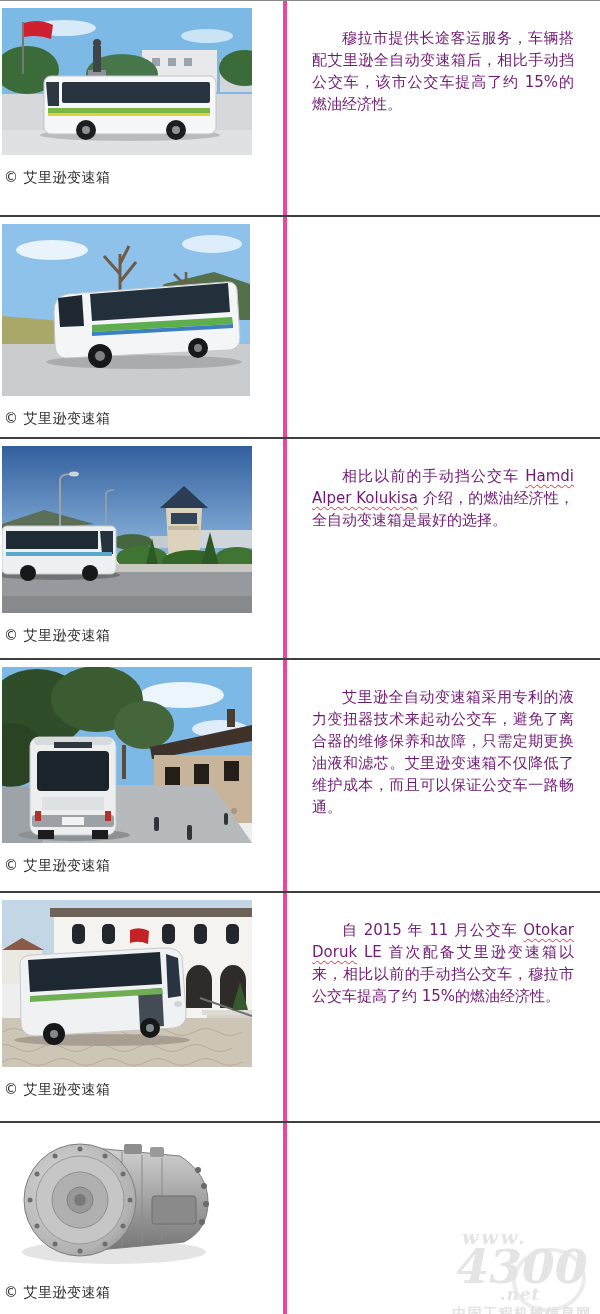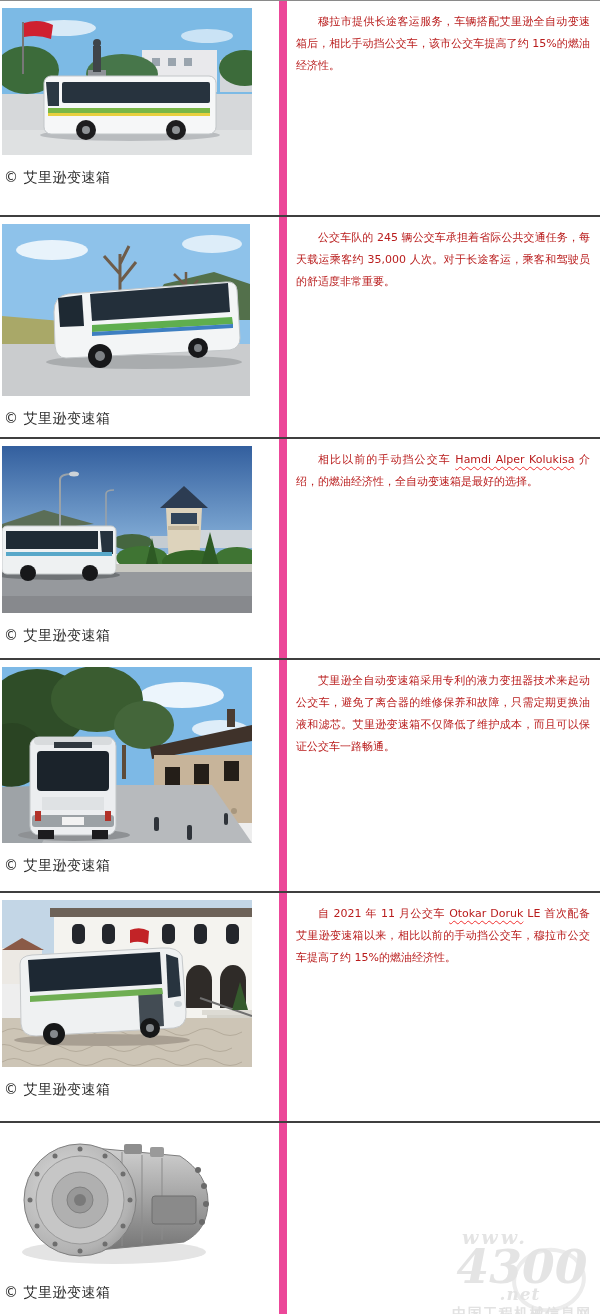--- a/index.html
+++ b/index.html
@@ -2,29 +2,29 @@
 <html><head>
 <meta charset="utf-8">
 <style>
   html,body{margin:0;padding:0;background:#fff;}
   .page{position:relative;width:600px;height:1314px;background:#fff;overflow:hidden;
         font-family:"DejaVu Sans","Liberation Sans",sans-serif;color:#303030;}
   .tbl{width:600px;border-top:1px solid #8a8a8a;}
   .row{display:flex;box-sizing:border-box;border-bottom:2px solid #3f3f3f;}
   .row.last{border-bottom:none;}
   .r1{height:216px}.r2{height:222px}.r3{height:221px}.r4{height:233px}.r5{height:230px}.r6{height:192px}
-  .cell-photo{box-sizing:border-box;width:287px;border-right:8px solid #ec4899;
+  .cell-photo{box-sizing:border-box;width:287px;border-right:4px solid #ec4899;
               padding:7px 0 0 2px;flex:none;}
   .cell-text{flex:1;box-sizing:border-box;padding:10px 10px 0 9px;}
   .photo{overflow:hidden;background:#eee;}
   .p1{width:250px;height:147px}.p2{width:248px;height:172px}.p3{width:250px;height:167px}
   .p4{width:250px;height:176px}.p5{width:250px;height:167px}.p6{width:250px;height:140px}
   .photo svg{display:block;width:100%;height:100%;}
   .caption{margin:14px 0 0 2px;font-size:14px;color:#2d2d2d;letter-spacing:.5px;}
-  .para{margin:0;font-size:11px;line-height:22px;text-indent:2em;text-align:justify;color:#b91c1c;}
+  .para{margin:16px;font-size:15px;line-height:22px;text-indent:2em;text-align:justify;color:#701a75;}
   .sp{text-decoration:underline;text-decoration-style:wavy;text-decoration-color:#f03030;
       text-decoration-thickness:1px;text-underline-offset:3px;}
   
   .watermark{position:absolute;left:446px;top:1228px;width:152px;color:#e4e4e4;text-align:center;pointer-events:none;}
   .wm-ring{position:absolute;left:66px;top:20px;width:66px;height:56px;border:4px solid #ececec;
            border-radius:50%;transform:rotate(-10deg);}
   .wm-www{position:relative;font:italic bold 19px "DejaVu Serif","Liberation Serif",serif;
           text-align:left;margin-left:16px;letter-spacing:3px;line-height:18px;}
   .wm-num{position:relative;font:italic bold 47px "DejaVu Serif","Liberation Serif",serif;line-height:42px;}
   .wm-net{position:relative;font:italic bold 17px "DejaVu Serif","Liberation Serif",serif;
@@ -96,23 +96,20 @@
             <path d="M88,70 L226,59 L228,88 L90,97 Z" fill="#232f3a"></path>
             <path d="M90,101 L230,93 L231,100 L90,108 Z" fill="#5fae4e"></path>
             <path d="M90,108 L231,100 L231,104 L90,112 Z" fill="#3e7fc1"></path>
             <circle cx="98" cy="132" r="12" fill="#17181a"></circle>
               <circle cx="98" cy="132" r="5" fill="#7e8286"></circle>
             <circle cx="196" cy="124" r="10" fill="#17181a"></circle>
               <circle cx="196" cy="124" r="4" fill="#7e8286"></circle>
           </svg>
         </div>
         <div class="caption">© 艾里逊变速箱</div>
-      </div>
-      <div class="cell-text">
-        <p class="para"><span>公交车队的 245 辆公交车承担着省际公共交通任务，每天载运乘客约 35,000 人次。对于长途客运，乘客和驾驶员的舒适度非常重要。</span></p>
       </div>
     </div>
 
     <div class="row r3">
       <div class="cell-photo">
         <div class="photo p3" aria-label="bus driving past a watch tower and topiary garden">
           <svg viewBox="0 0 250 167" preserveAspectRatio="none">
             <defs>
               <linearGradient id="sky3" x1="0" y1="0" x2="0" y2="1">
                 <stop offset="0" stop-color="#335f9e"></stop>
@@ -242,21 +239,21 @@
             <ellipse cx="176" cy="104" rx="4" ry="3" fill="#cfd6da"></ellipse>
             <circle cx="52" cy="134" r="11" fill="#161718"></circle>
               <circle cx="52" cy="134" r="4" fill="#85898d"></circle>
             <circle cx="148" cy="128" r="10" fill="#161718"></circle>
               <circle cx="148" cy="128" r="4" fill="#85898d"></circle>
           </svg>
         </div>
         <div class="caption">© 艾里逊变速箱</div>
       </div>
       <div class="cell-text">
-        <p class="para"><span>自 2021 年 11 月公交车 </span><span class="sp">Otokar Doruk</span><span> LE 首次配备艾里逊变速箱以来，相比以前的手动挡公交车，穆拉市公交车提高了约 15%的燃油经济性。</span></p>
+        <p class="para"><span>自 2015 年 11 月公交车 </span><span class="sp">Otokar Doruk</span><span> LE 首次配备艾里逊变速箱以来，相比以前的手动挡公交车，穆拉市公交车提高了约 15%的燃油经济性。</span></p>
       </div>
     </div>
 
     <div class="row r6 last">
       <div class="cell-photo">
         <div class="photo p6" aria-label="Allison T280 automatic transmission product photo">
           <svg viewBox="0 0 250 140" preserveAspectRatio="none">
             <defs>
               <radialGradient id="tc" cx=".4" cy=".4" r=".8">
                 <stop offset="0" stop-color="#dedede"></stop>

